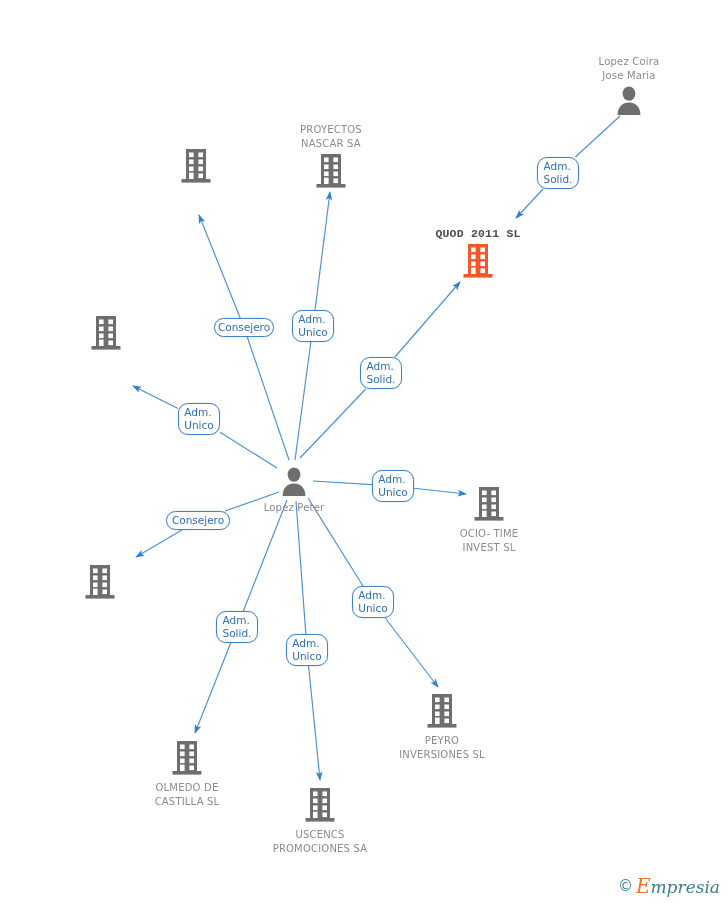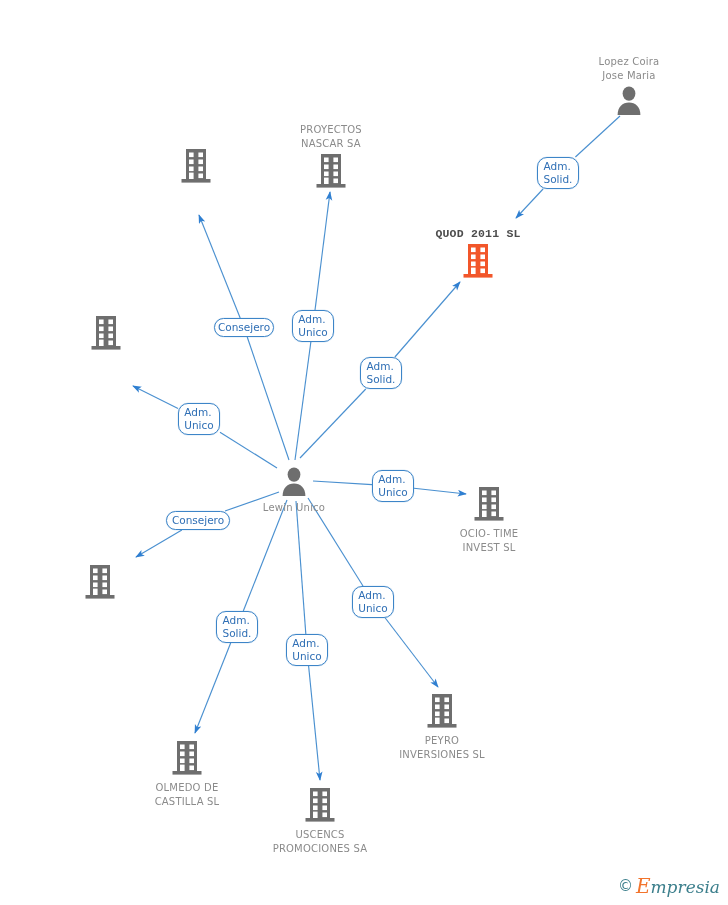--- a/index.html
+++ b/index.html
@@ -183,21 +183,21 @@
             <rect x="17.4" y="18.5" width="4.6" height="4.6" fill="#fff"></rect>
             <rect x="17.4" y="25.5" width="4.6" height="4.6" fill="#fff"></rect>
             <rect x="8" y="24.6" width="4.6" height="6.4" fill="#fff"></rect>
           </svg></span>
       </div>
       <div class="node" style="left: 294px; top: 466px;">
         <span class="glyph"><svg width="28" height="30" viewBox="0 0 28 30" xmlns="http://www.w3.org/2000/svg">
             <ellipse cx="14" cy="8.6" rx="6.4" ry="7.2" fill="#6e6e6e"></ellipse>
             <path d="M2.6,30 C2.6,21.6 7.6,17.4 14,17.4 C20.4,17.4 25.4,21.6 25.4,30 Z" fill="#6e6e6e"></path>
           </svg></span>
-        <span class="cap below">Lewin Unico</span>
+        <span class="cap below">Lopez Peter</span>
       </div>
       <div class="node" style="left: 489px; top: 486px;">
         <span class="glyph"><svg width="30" height="36" viewBox="0 0 30 36" xmlns="http://www.w3.org/2000/svg">
             <rect x="5" y="1" width="20" height="30" fill="#6e6e6e"></rect>
             <rect x="0.5" y="31" width="29" height="3.6" fill="#6e6e6e"></rect>
             <rect x="8" y="4.5" width="4.6" height="4.6" fill="#fff"></rect>
             <rect x="17.4" y="4.5" width="4.6" height="4.6" fill="#fff"></rect>
             <rect x="8" y="11.5" width="4.6" height="4.6" fill="#fff"></rect>
             <rect x="17.4" y="11.5" width="4.6" height="4.6" fill="#fff"></rect>
             <rect x="8" y="18.5" width="4.6" height="4.6" fill="#fff"></rect>

